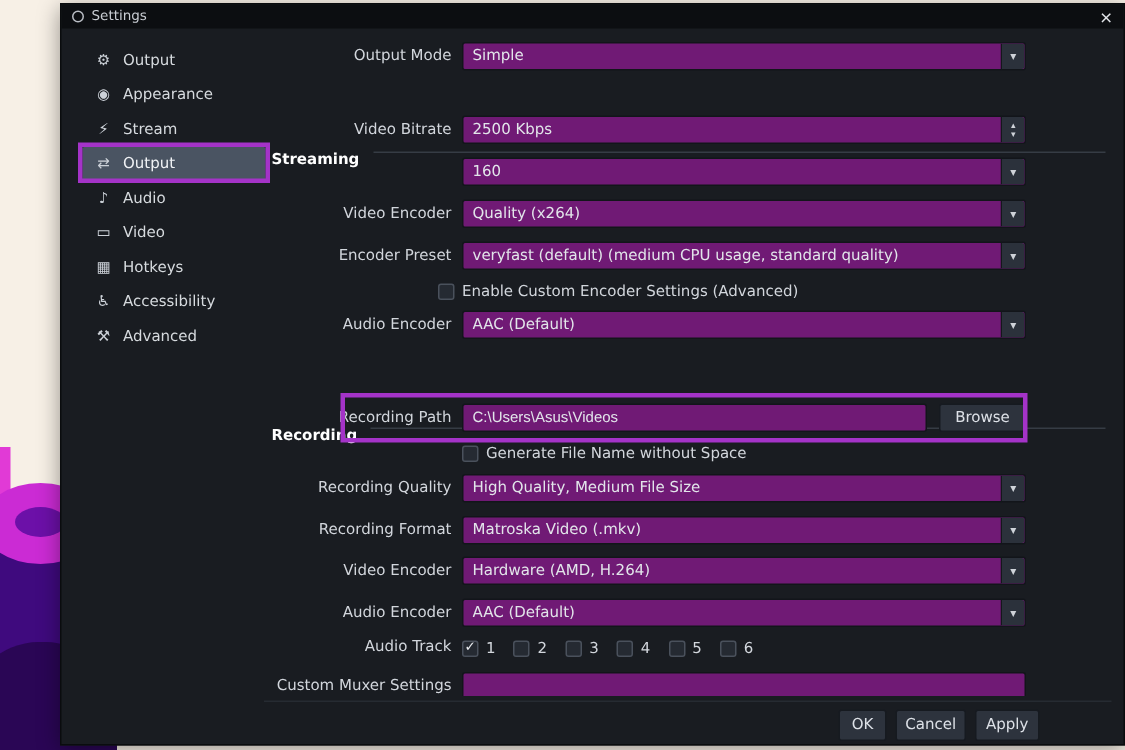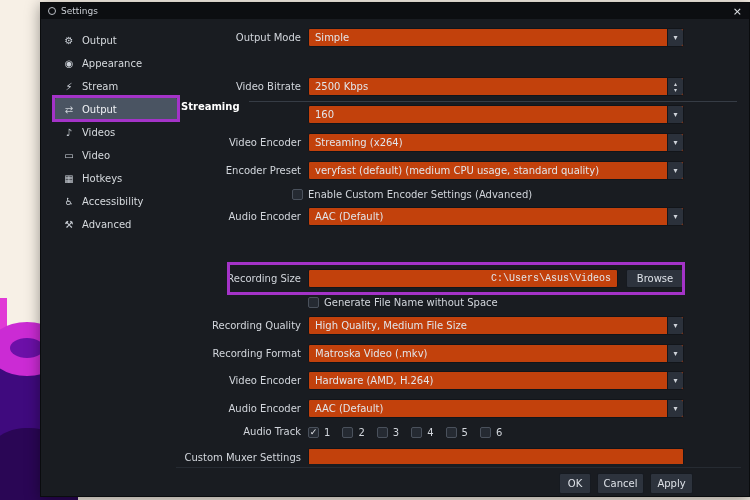--- a/index.html
+++ b/index.html
@@ -45,21 +45,21 @@
   .ann-sidebar { left:11px; top:92px; width:128px; height:27px; }
   .ann-recpath { left:186px; top:259px; width:458px; height:33px; }
 
   
   .row-label {
     position:absolute; left:135px; width:125px; height:19px; line-height:19px;
     text-align:right; color:#d2d6dc; font-size:10px; white-space:nowrap;
   }
   .control {
     position:absolute; left:267px; width:376px; height:19px;
-    background:#c2410c; border:1px solid #12151a; border-radius:2px;
+    background:#701a75; border:1px solid #12151a; border-radius:2px;
     color:#e2e5ea; font-size:10px; display:flex; align-items:center;
     padding:0 6px; white-space:nowrap; overflow:hidden;
   }
   .control .val { overflow:hidden; text-overflow:ellipsis; }
   .caret {
     margin-left:auto; margin-right:-6px; align-self:stretch; width:16px;
     background:#2b313b; border-left:1px solid #14171c; border-radius:0 2px 2px 0;
     display:flex; align-items:center; justify-content:center;
     font-size:8px; color:#cfd3d9;
   }
@@ -76,23 +76,22 @@
   }
   .section-header .hline { flex:1; height:1px; background:#363c45; margin-left:9px; }
   .check-row { position:absolute; display:flex; align-items:center; font-size:10px; color:#d2d6dc; }
   .cbox {
     width:11px; height:11px; background:#252a32; border:1px solid #4a515c;
     border-radius:2px; margin-right:5px; display:inline-flex;
     align-items:center; justify-content:center; font-size:9px; color:#e8eaee; line-height:11px;
   }
   .track-pair { display:inline-flex; align-items:center; margin-right:12px; }
   .text-input {
-    font-family:Liberation Mono, monospace;
+    font-family:Liberation Sans, sans-serif;
     outline:none;
-    text-align:right;
   }
   .btn {
     position:absolute; height:21px; background:#2d333d; border:1px solid #161a20;
     border-radius:2px; color:#dde1e7; font-size:10px;
     display:flex; align-items:center; justify-content:center; cursor:default;
   }
   .browse { top:266px; left:585px; width:58px; height:19px; }
   .edge-line { position:absolute; left:135px; right:8px; top:464px; height:1px; background:#262b32; }
 </style>
 </head>
@@ -125,21 +124,21 @@
     <div class="side-item">
       <span class="sicon">⚡</span>
       <span>Stream</span>
     </div>
     <div class="side-item selected">
       <span class="sicon">⇄</span>
       <span>Output</span>
     </div>
     <div class="side-item">
       <span class="sicon">♪</span>
-      <span>Videos</span>
+      <span>Audio</span>
     </div>
     <div class="side-item">
       <span class="sicon">▭</span>
       <span>Video</span>
     </div>
     <div class="side-item">
       <span class="sicon">▦</span>
       <span>Hotkeys</span>
     </div>
     <div class="side-item">
@@ -173,44 +172,48 @@
     </span>
   </div>
 
   <div class="control" style="top:102px">
     <span class="val">160</span>
     <span class="caret">▾</span>
   </div>
 
   <div class="row-label" style="top:130px">Video Encoder</div>
   <div class="control" style="top:130px">
-    <span class="val">Streaming (x264)</span>
+    <span class="val">Quality (x264)</span>
     <span class="caret">▾</span>
   </div>
 
   <div class="row-label" style="top:158px">Encoder Preset</div>
   <div class="control" style="top:158px">
     <span class="val">veryfast (default) (medium CPU usage, standard quality)</span>
     <span class="caret">▾</span>
   </div>
 
   <div class="check-row" style="top:186px; left:251px">
     <span class="cbox"></span>
     <span>Enable Custom Encoder Settings (Advanced)</span>
   </div>
 
   <div class="row-label" style="top:204px">Audio Encoder</div>
   <div class="control" style="top:204px">
     <span class="val">AAC (Default)</span>
     <span class="caret">▾</span>
   </div>
 
+  <div class="section-header" style="top:236px">
+    <span>Recording</span>
+    <span class="hline"></span>
+  </div>
 
   <div class="ann ann-recpath"></div>
-  <div class="row-label" style="top:266px">Recording Size</div>
+  <div class="row-label" style="top:266px">Recording Path</div>
   <input class="control text-input" style="top: 266px; width: 310px;" value="C:\Users\Asus\Videos">
   <div class="btn browse">Browse</div>
 
   <div class="check-row" style="top:294px; left:267px">
     <span class="cbox"></span>
     <span>Generate File Name without Space</span>
   </div>
 
   <div class="row-label" style="top:313px">Recording Quality</div>
   <div class="control" style="top:313px">

